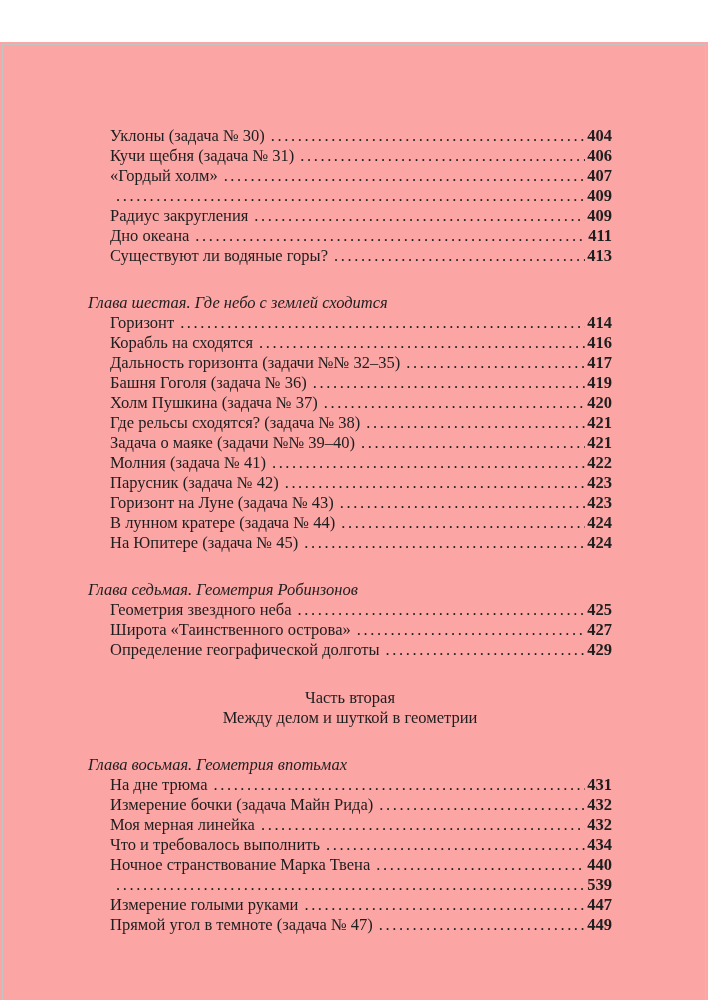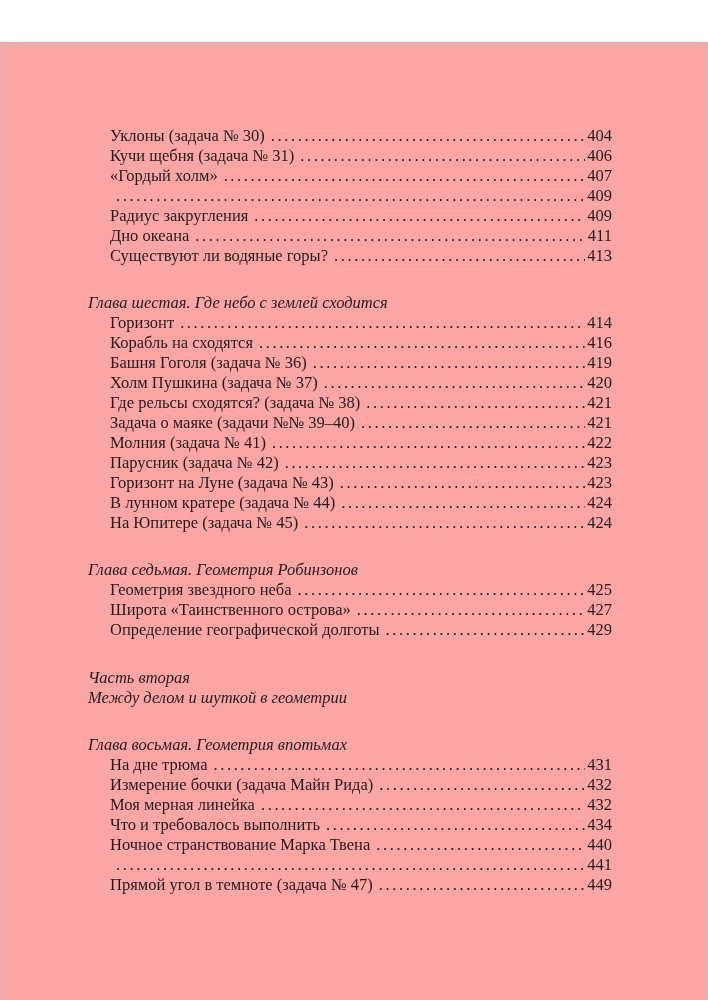--- a/index.html
+++ b/index.html
@@ -49,25 +49,24 @@
     flex: 1 1 auto;
     min-width: 8px;
     overflow: hidden;
     white-space: nowrap;
     margin: 0 2px 0 6px;
   }
   .toc-item .dots::after {
     content: "........................................................................................................................";
     letter-spacing: 2.6px;
   }
-  .toc-item .pagenum { white-space: nowrap; }
+  .toc-item .pagenum { white-space: nowrap; font-weight: bold; }
   .part-block {
     margin-top: 28px;
-    text-align: left;
-    font-style: italic;
+    text-align: center;
   }
   .part-line { height: 20px; }
 </style>
 </head>
 <body>
 
 <div class="page">
   <div class="frame"></div>
   <div class="content" id="toc-root">
       <div class="section">
@@ -112,20 +111,25 @@
           <span class="title">Горизонт</span>
           <span class="dots"></span>
           <span class="pagenum">414</span>
         </div>
         <div class="toc-item">
           <span class="title">Корабль на сходятся</span>
           <span class="dots"></span>
           <span class="pagenum">416</span>
         </div>
         <div class="toc-item">
+          <span class="title">Дальность горизонта (задачи №№ 32–35)</span>
+          <span class="dots"></span>
+          <span class="pagenum">417</span>
+        </div>
+        <div class="toc-item">
           <span class="title">Башня Гоголя (задача № 36)</span>
           <span class="dots"></span>
           <span class="pagenum">419</span>
         </div>
         <div class="toc-item">
           <span class="title">Холм Пушкина (задача № 37)</span>
           <span class="dots"></span>
           <span class="pagenum">420</span>
         </div>
         <div class="toc-item">
@@ -208,21 +212,26 @@
           <span class="dots"></span>
           <span class="pagenum">434</span>
         </div>
         <div class="toc-item">
           <span class="title">Ночное странствование Марка Твена</span>
           <span class="dots"></span>
           <span class="pagenum">440</span>
         </div>
         <div class="toc-item">
           <span class="dots"></span>
-          <span class="pagenum">441</span>
+          <span class="pagenum">539</span>
+        </div>
+        <div class="toc-item">
+          <span class="title">Измерение голыми руками</span>
+          <span class="dots"></span>
+          <span class="pagenum">447</span>
         </div>
         <div class="toc-item">
           <span class="title">Прямой угол в темноте (задача № 47)</span>
           <span class="dots"></span>
           <span class="pagenum">449</span>
         </div>
       </div>
     </div>
 </div>
 

